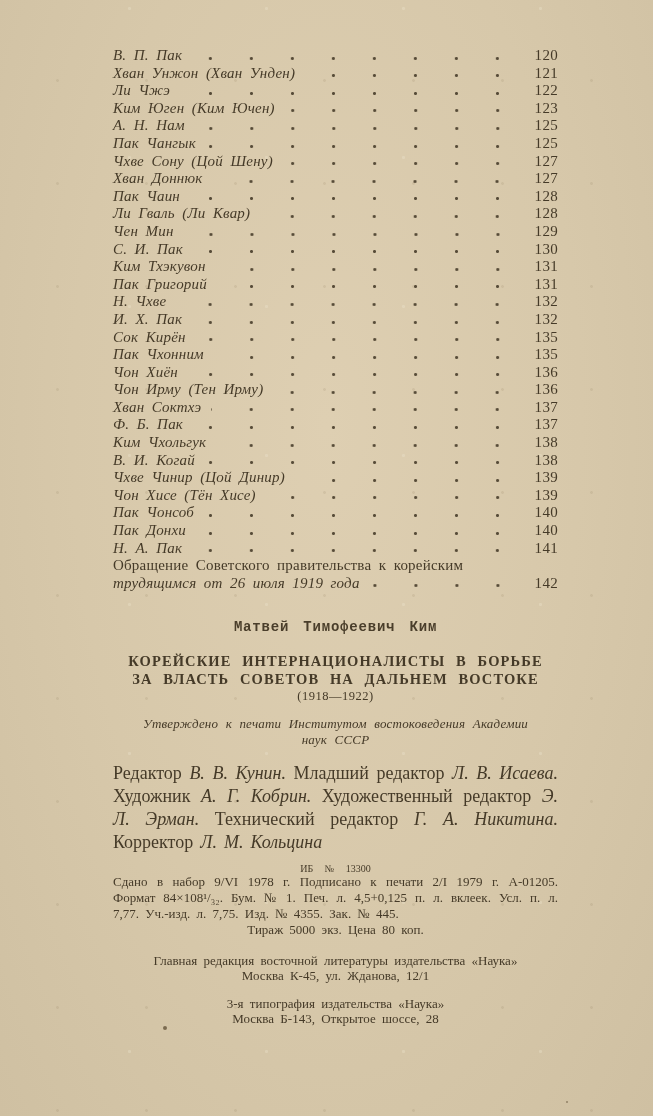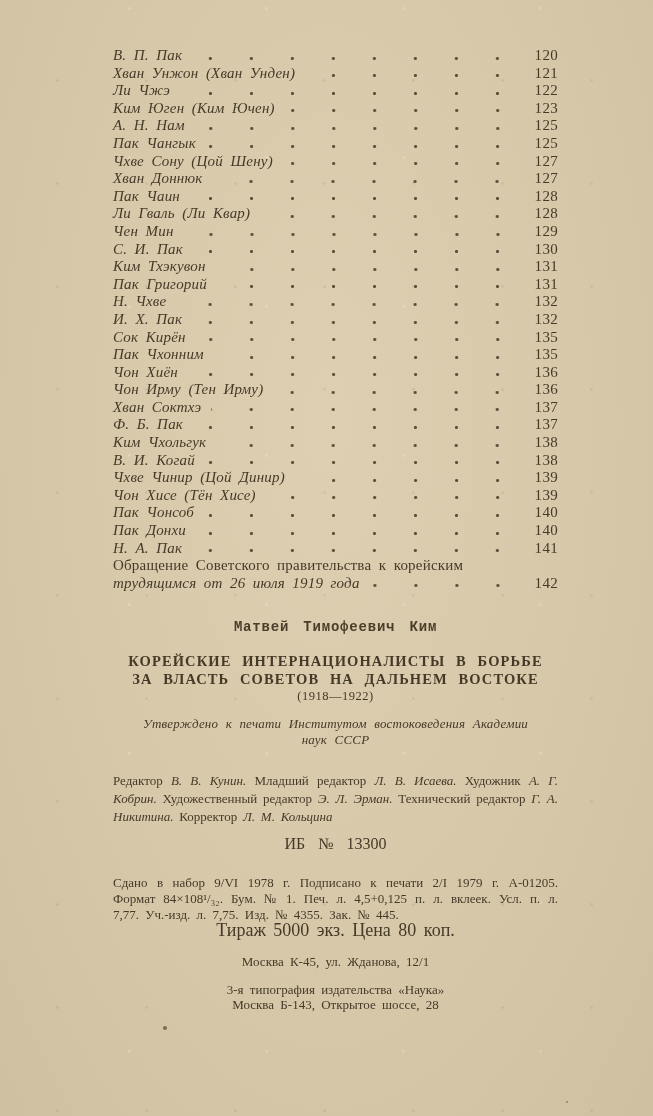--- a/index.html
+++ b/index.html
@@ -60,32 +60,32 @@
     font-weight:bold; font-size:14.5px; line-height:18px;
     letter-spacing:1.1px; word-spacing:6px;
   }
   .years { font-size:12.5px; margin-top:1px; letter-spacing:0.5px; }
   .approval {
     margin-top:12px;
     font-style:italic; font-size:13px; line-height:15.5px;
     word-spacing:4px; letter-spacing:0.2px;
   }
   .staff {
-    margin-top:25px;
-    font-size:13px; line-height:18px;
+    margin-top:15px;
+    font-size:18px; line-height:23px;
     text-align:justify; word-spacing:2.5px;
   }
   .staff .i { font-style:italic; }
-  .ib { margin-top:9px; font-size:16px; word-spacing:9px; }
+  .ib { margin-top:9px; font-size:10px; word-spacing:9px; }
   .printinfo {
-    margin-top:22px;
+    margin-top:0;
     font-size:13px; line-height:15.8px;
     text-align:justify; word-spacing:3px;
   }
-  .printinfo-last { font-size:18px; line-height:15.8px; text-align:center; word-spacing:3px; }
+  .printinfo-last { font-size:13px; line-height:15.8px; text-align:center; word-spacing:3px; }
   .publisher { margin-top:15px; font-size:13px; line-height:15px; word-spacing:3px; }
   .printer  { margin-top:13px; font-size:13px; line-height:15px; word-spacing:3px; }
 </style>
 </head>
 <body>
 
 <div class="page">
   <div class="speck s1"></div>
   <div class="speck s2"></div>
 
@@ -290,20 +290,21 @@
       </div>
 
       <div class="staff"><span>Редактор </span><span class="i">В. В. Кунин.</span><span> Младший редактор </span><span class="i">Л. В. Исаева.</span><span> Художник </span><span class="i">А. Г. Кобрин.</span><span> Художественный редактор </span><span class="i">Э. Л. Эрман.</span><span> Технический редактор </span><span class="i">Г. А. Никитина.</span><span> Корректор </span><span class="i">Л. М. Кольцина</span></div>
 
       <div class="ib">ИБ № 13300</div>
 
       <div class="printinfo">Сдано в набор 9/VI 1978 г. Подписано к печати 2/I 1979 г. А-01205. Формат 84×108¹/₃₂. Бум. № 1. Печ. л. 4,5+0,125 п. л. вклеек. Усл. п. л. 7,77. Уч.-изд. л. 7,75. Изд. № 4355. Зак. № 445.</div>
       <div class="printinfo-last">Тираж 5000 экз. Цена 80 коп.</div>
 
       <div class="publisher">
+        <div>Главная редакция восточной литературы издательства «Наука»</div>
         <div>Москва К-45, ул. Жданова, 12/1</div>
       </div>
 
       <div class="printer">
         <div>3-я типография издательства «Наука»</div>
         <div>Москва Б-143, Открытое шоссе, 28</div>
       </div>
     </div>
 
   </div>

